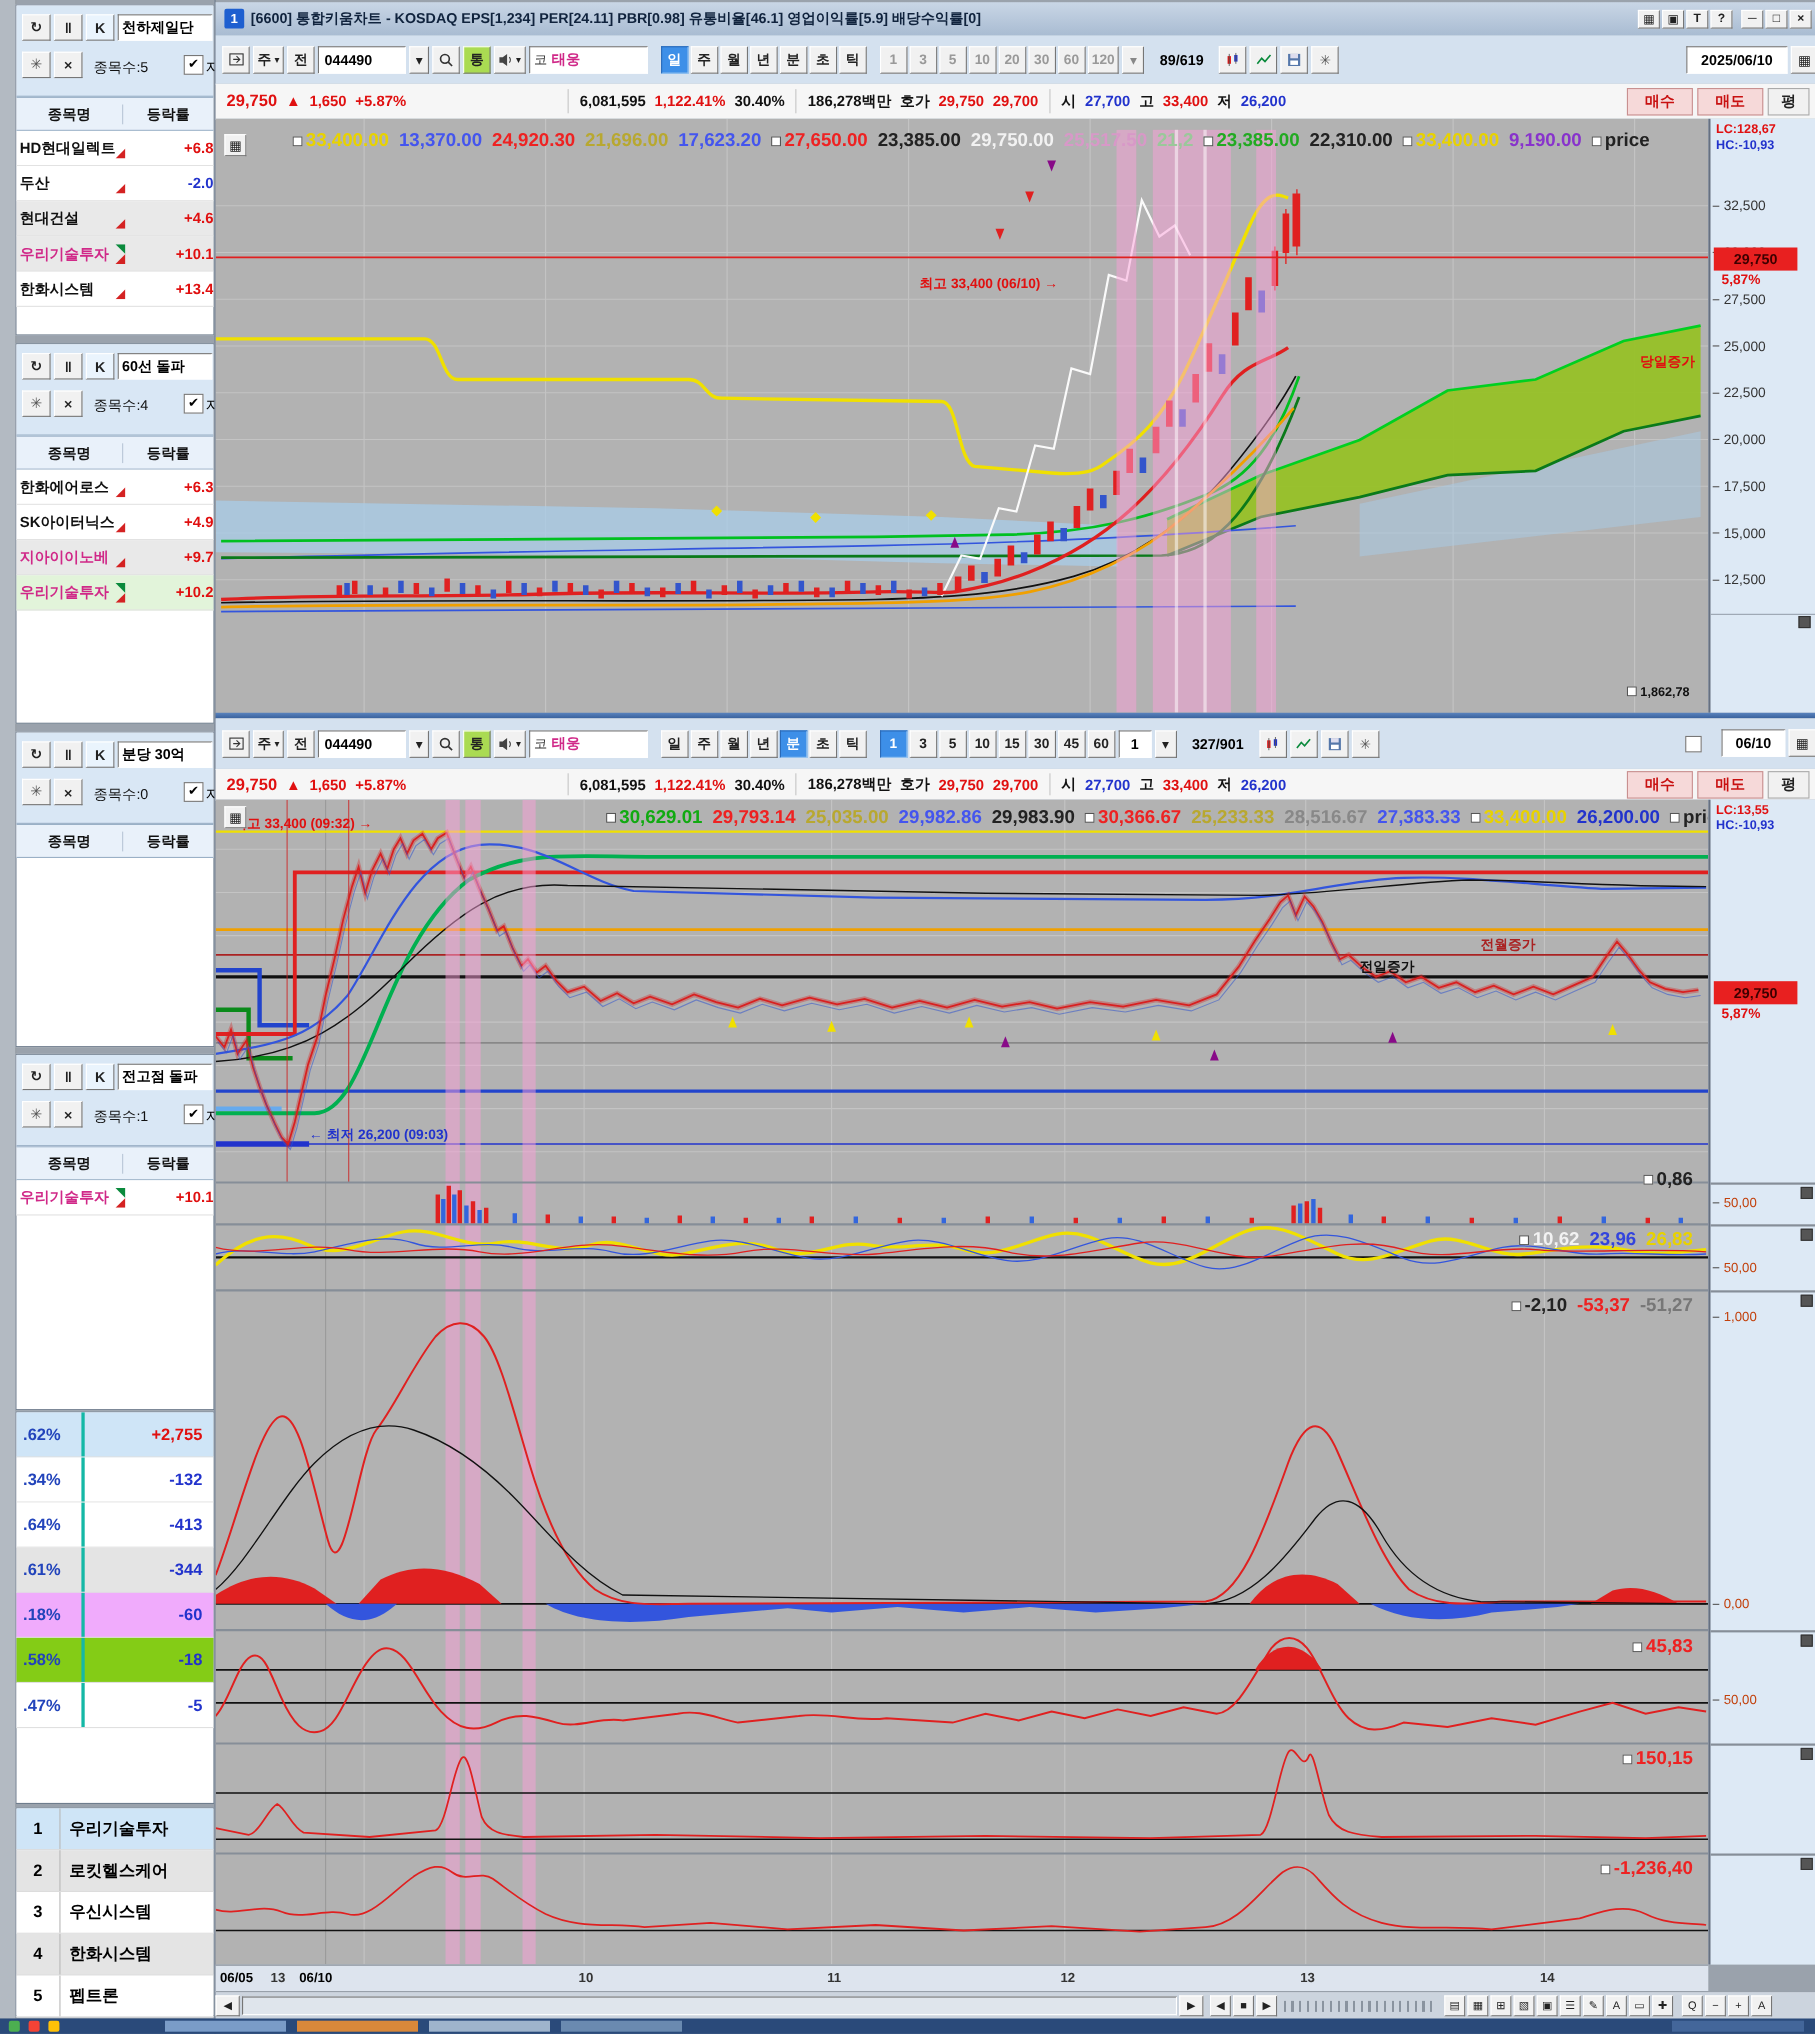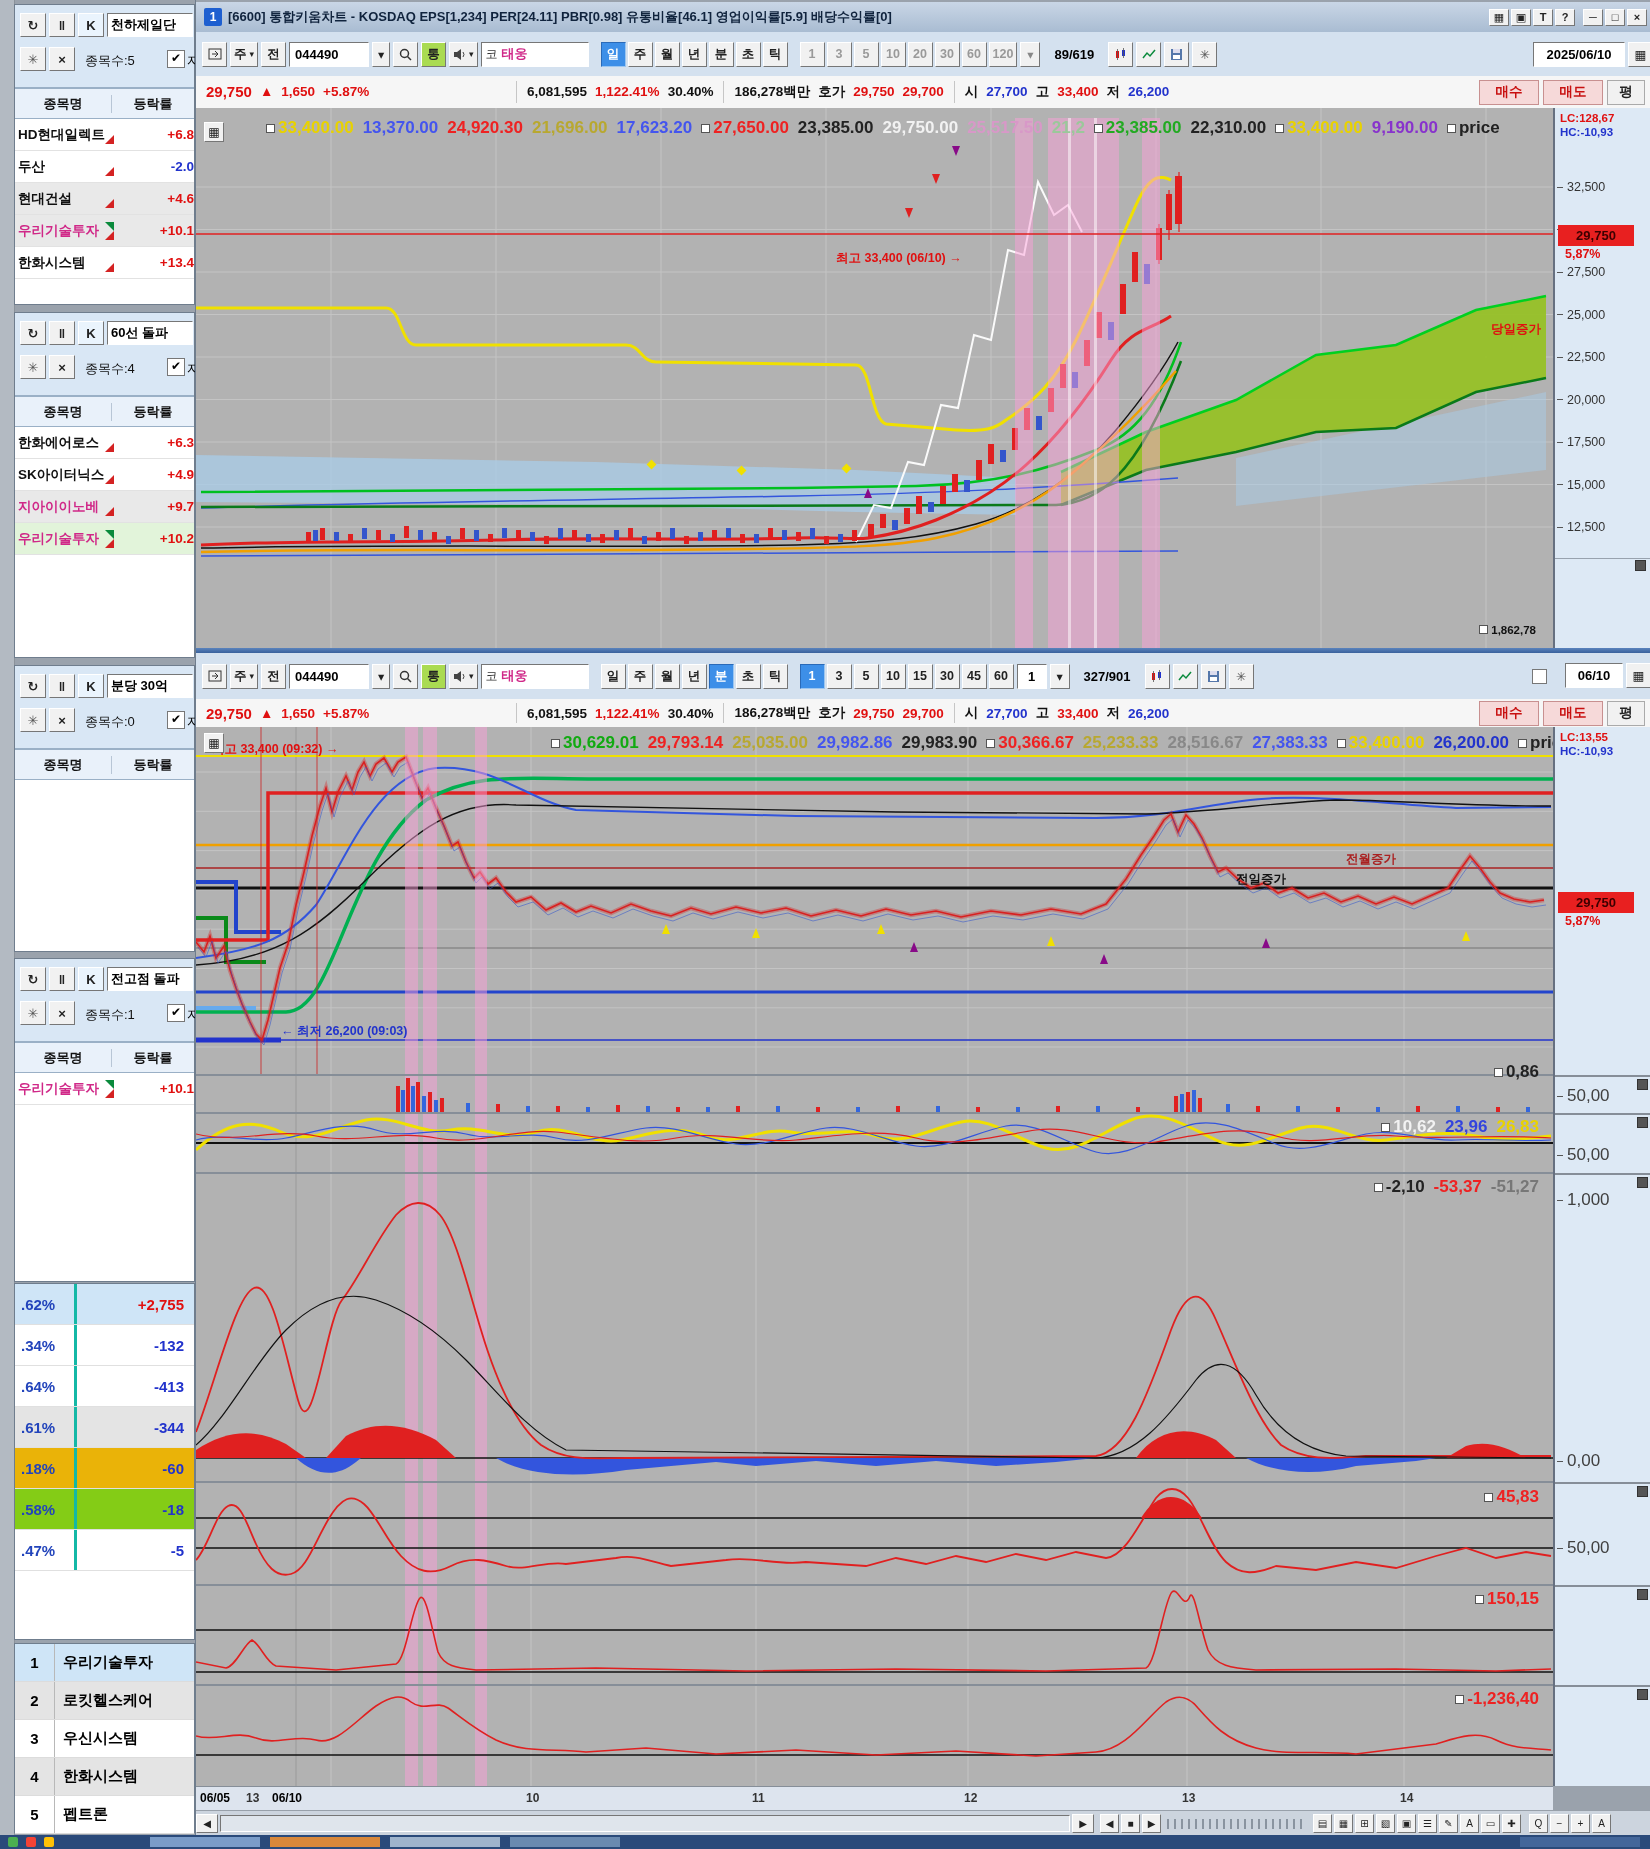--- a/index.html
+++ b/index.html
@@ -52,21 +52,21 @@
   .red{color:#e01010}.blue{color:#2233cc}.blk{color:#111}
   .trbtn{background:#f6d9d9;border:1px solid #c89090;color:#c81010;font-weight:bold;
          font-size:13.5px;width:58px;height:23px;display:flex;align-items:center;justify-content:center}
   .indrow{display:flex;gap:9px;align-items:center;font-size:17px;font-weight:bold;white-space:nowrap}
   .isq{width:7px;height:7px;border:1px solid #555;background:#fff;display:inline-block;margin-right:3px}
   .axis{background:#dde9f5;border-left:2px solid #667080;box-sizing:border-box}
   .tick{font-size:12.5px;color:#333;display:flex;align-items:center;height:14px}
   .tick::before{content:"";display:inline-block;width:6px;height:1px;background:#555;margin-right:4px}
   .pbox{background:#e82020;color:#3d0000;font-weight:bold;font-size:13px;display:flex;
         align-items:center;justify-content:center}
-  .axlab{font-size:17px;color:#404040;display:flex;align-items:center}
+  .axlab{font-size:12px;color:#c2410c;display:flex;align-items:center}
   .axlab::before{content:"";display:inline-block;width:6px;height:1px;background:#555;margin-right:4px}
   .cutbtn{width:11px;height:11px;background:#555;border:1px solid #333;box-sizing:border-box}
   .divline{background:#868e98;height:2px}
   .xaxis{background:#dde4ee;border-top:1px solid #868e98;font-size:12px;color:#333;position:relative}
   .xlab{position:absolute;top:4px;font-weight:bold}
   .xlab.bold{font-weight:bold;color:#000}
   .scrollrow{background:#ccd4de;border-top:1px solid #98a0aa;display:flex;align-items:center}
   .scbtn{width:22px;height:19px;font-size:10px}
   .mini{width:19px;height:19px;font-size:10px}
   .dots{flex:0 0 140px;height:10px;margin:0 6px;background:repeating-linear-gradient(90deg,#8a94a0 0 2px,transparent 2px 7px)}
@@ -226,21 +226,21 @@
       <div class="strow" style="background: rgb(255, 255, 255);">
         <span class="spct">.64%</span>
         <span class="svalue" style="color: rgb(34, 51, 204);">-413</span>
       </div>
 
       <div class="strow" style="background: rgb(228, 228, 228);">
         <span class="spct">.61%</span>
         <span class="svalue" style="color: rgb(34, 51, 204);">-344</span>
       </div>
 
-      <div class="strow" style="background: #eab308;">
+      <div class="strow" style="background: #f0abfc;">
         <span class="spct">.18%</span>
         <span class="svalue" style="color: rgb(34, 51, 204);">-60</span>
       </div>
 
       <div class="strow" style="background: #84cc16;">
         <span class="spct">.58%</span>
         <span class="svalue" style="color: rgb(34, 51, 204);">-18</span>
       </div>
 
       <div class="strow" style="background: rgb(255, 255, 255);">

